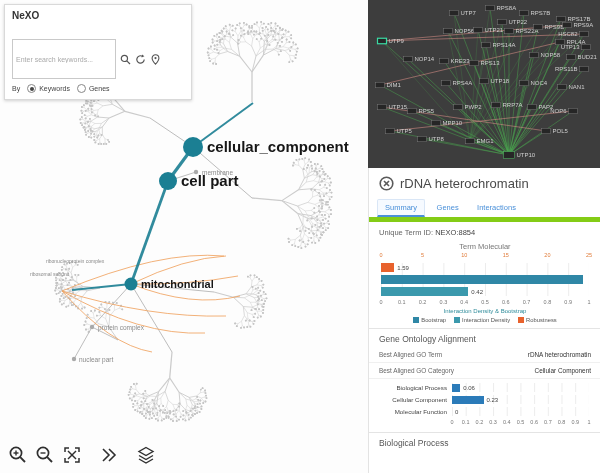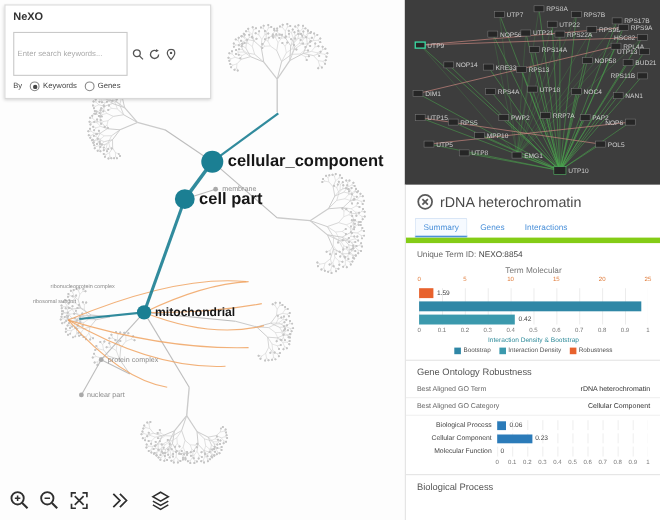--- a/index.html
+++ b/index.html
@@ -8,21 +8,21 @@
   
   #tree-panel{position:absolute;left:0;top:0;width:368px;height:473px;background:#fdfdfd;overflow:hidden;}
   #tree-svg{position:absolute;left:0;top:0;}
   #tree-labels{position:absolute;left:0;top:0;width:100%;height:100%;pointer-events:none;}
   .tlabel{position:absolute;white-space:nowrap;}
   .tlabel.major{color:#161616;font-weight:700;}
   .tlabel.minor{color:#8a8a8a;font-weight:400;}
   
   #search-card{position:absolute;left:4px;top:4px;width:172px;background:#fff;border:1px solid #d9d9d9;
     box-shadow:0 1px 3px rgba(0,0,0,.18);padding:5px 7px 6px;z-index:5;}
-  .sc-title{font-size:10px;font-weight:700;color:#333;margin-bottom:8px;}
+  .sc-title{font-size:10px;font-weight:700;color:#333;margin-bottom:18px;}
   .sc-row{display:flex;align-items:center;gap:4px;}
   #search-input{width:96px;height:14px;font-size:7px;border:1px solid #c9c9c9;padding:12px 3px;color:#444;
     font-family:"Liberation Sans",sans-serif;}
   #search-input::placeholder{color:#aaa;}
   .icon-btn{display:inline-flex;align-items:center;justify-content:center;cursor:pointer;}
   .sc-row2{display:flex;align-items:center;gap:7px;margin-top:5px;font-size:7px;color:#444;}
   .radio{display:inline-flex;align-items:center;}
   .rdot{width:7px;height:7px;border:1px solid #888;border-radius:50%;display:inline-block;position:relative;margin-right:3px;background:#fff;}
   .radio.checked .rdot::after{content:"";position:absolute;left:1.5px;top:1.5px;right:1.5px;bottom:1.5px;background:#444;border-radius:50%;}
   
@@ -2798,21 +2798,21 @@
         <span class="legend-item">
           <span class="legend-swatch" style="background: rgb(59, 153, 173);"></span>
           <span>Interaction Density</span>
         </span>
         <span class="legend-item">
           <span class="legend-swatch" style="background: rgb(232, 98, 45);"></span>
           <span>Robustness</span>
         </span>
       </div>
   </div>
-  <div class="section-h">Gene Ontology Robustness</div>
+  <div class="section-h">Gene Ontology Alignment</div>
   <div class="kv">
     <span>Best Aligned GO Term</span>
     <span class="kvv">rDNA heterochromatin</span>
   </div>
   <div class="kv">
     <span>Best Aligned GO Category</span>
     <span class="kvv">Cellular Component</span>
   </div>
   <div class="chartwrap" style="margin-top:4px">
     <div id="go-rows">

